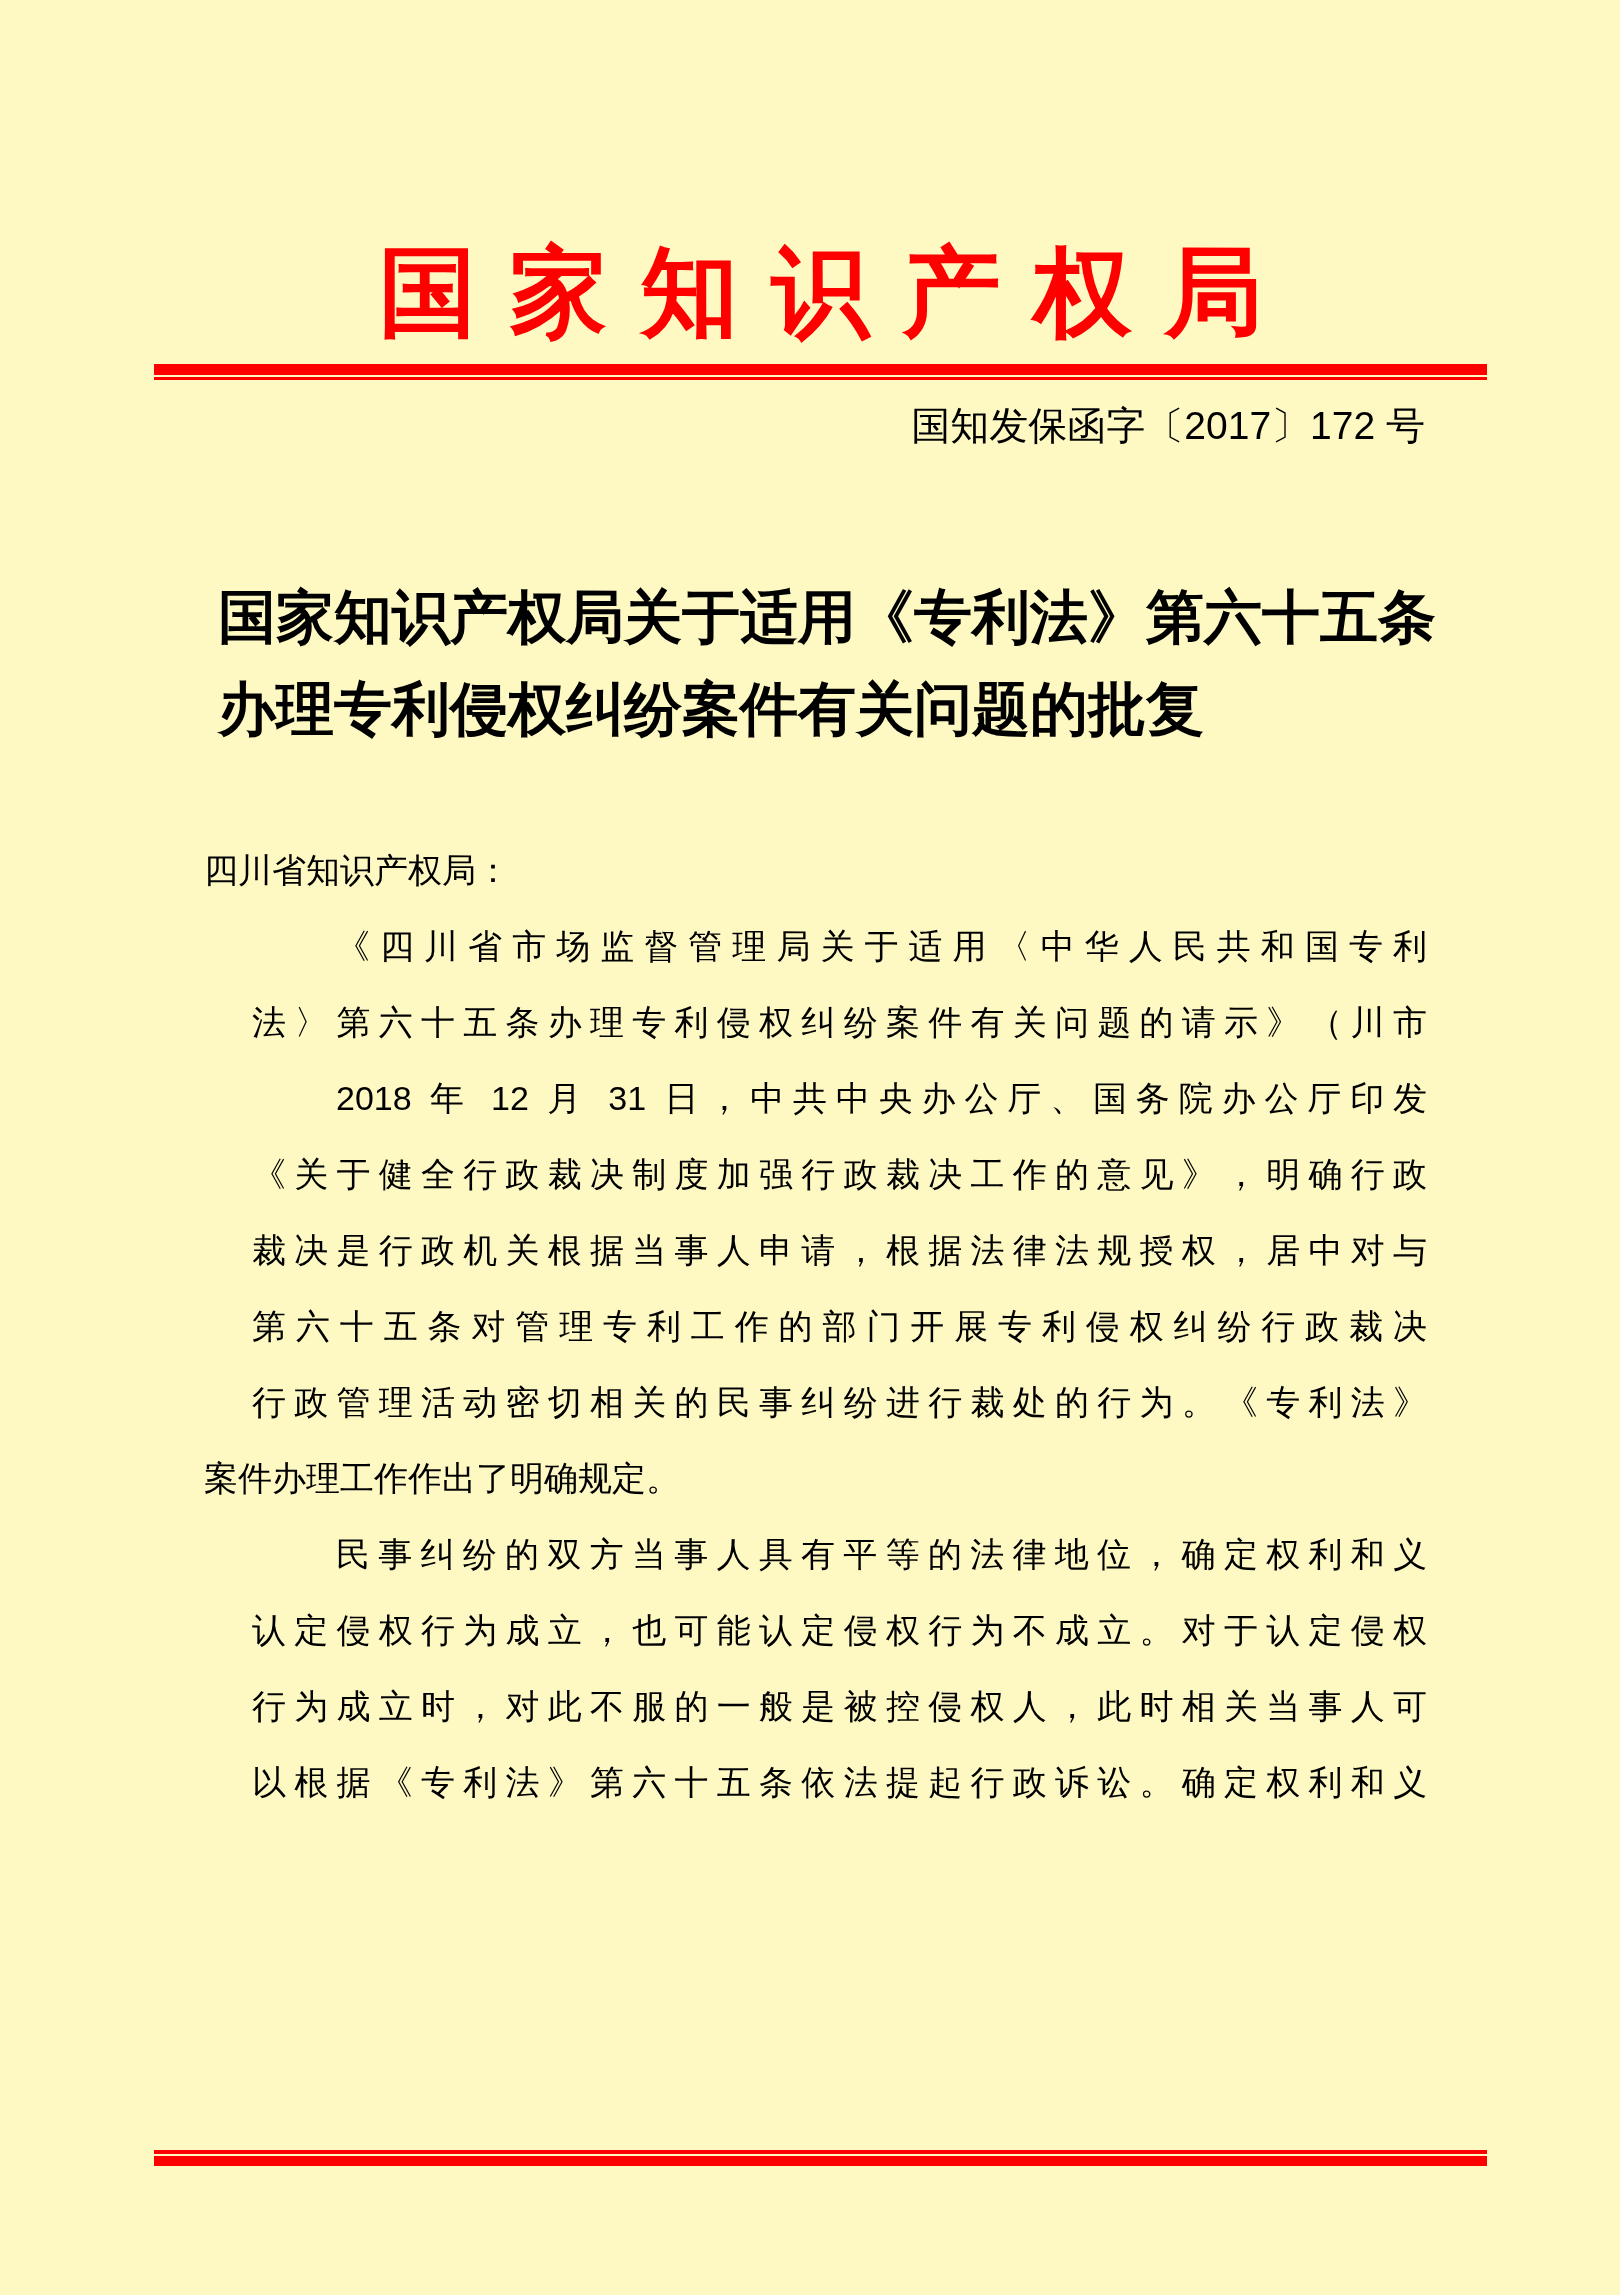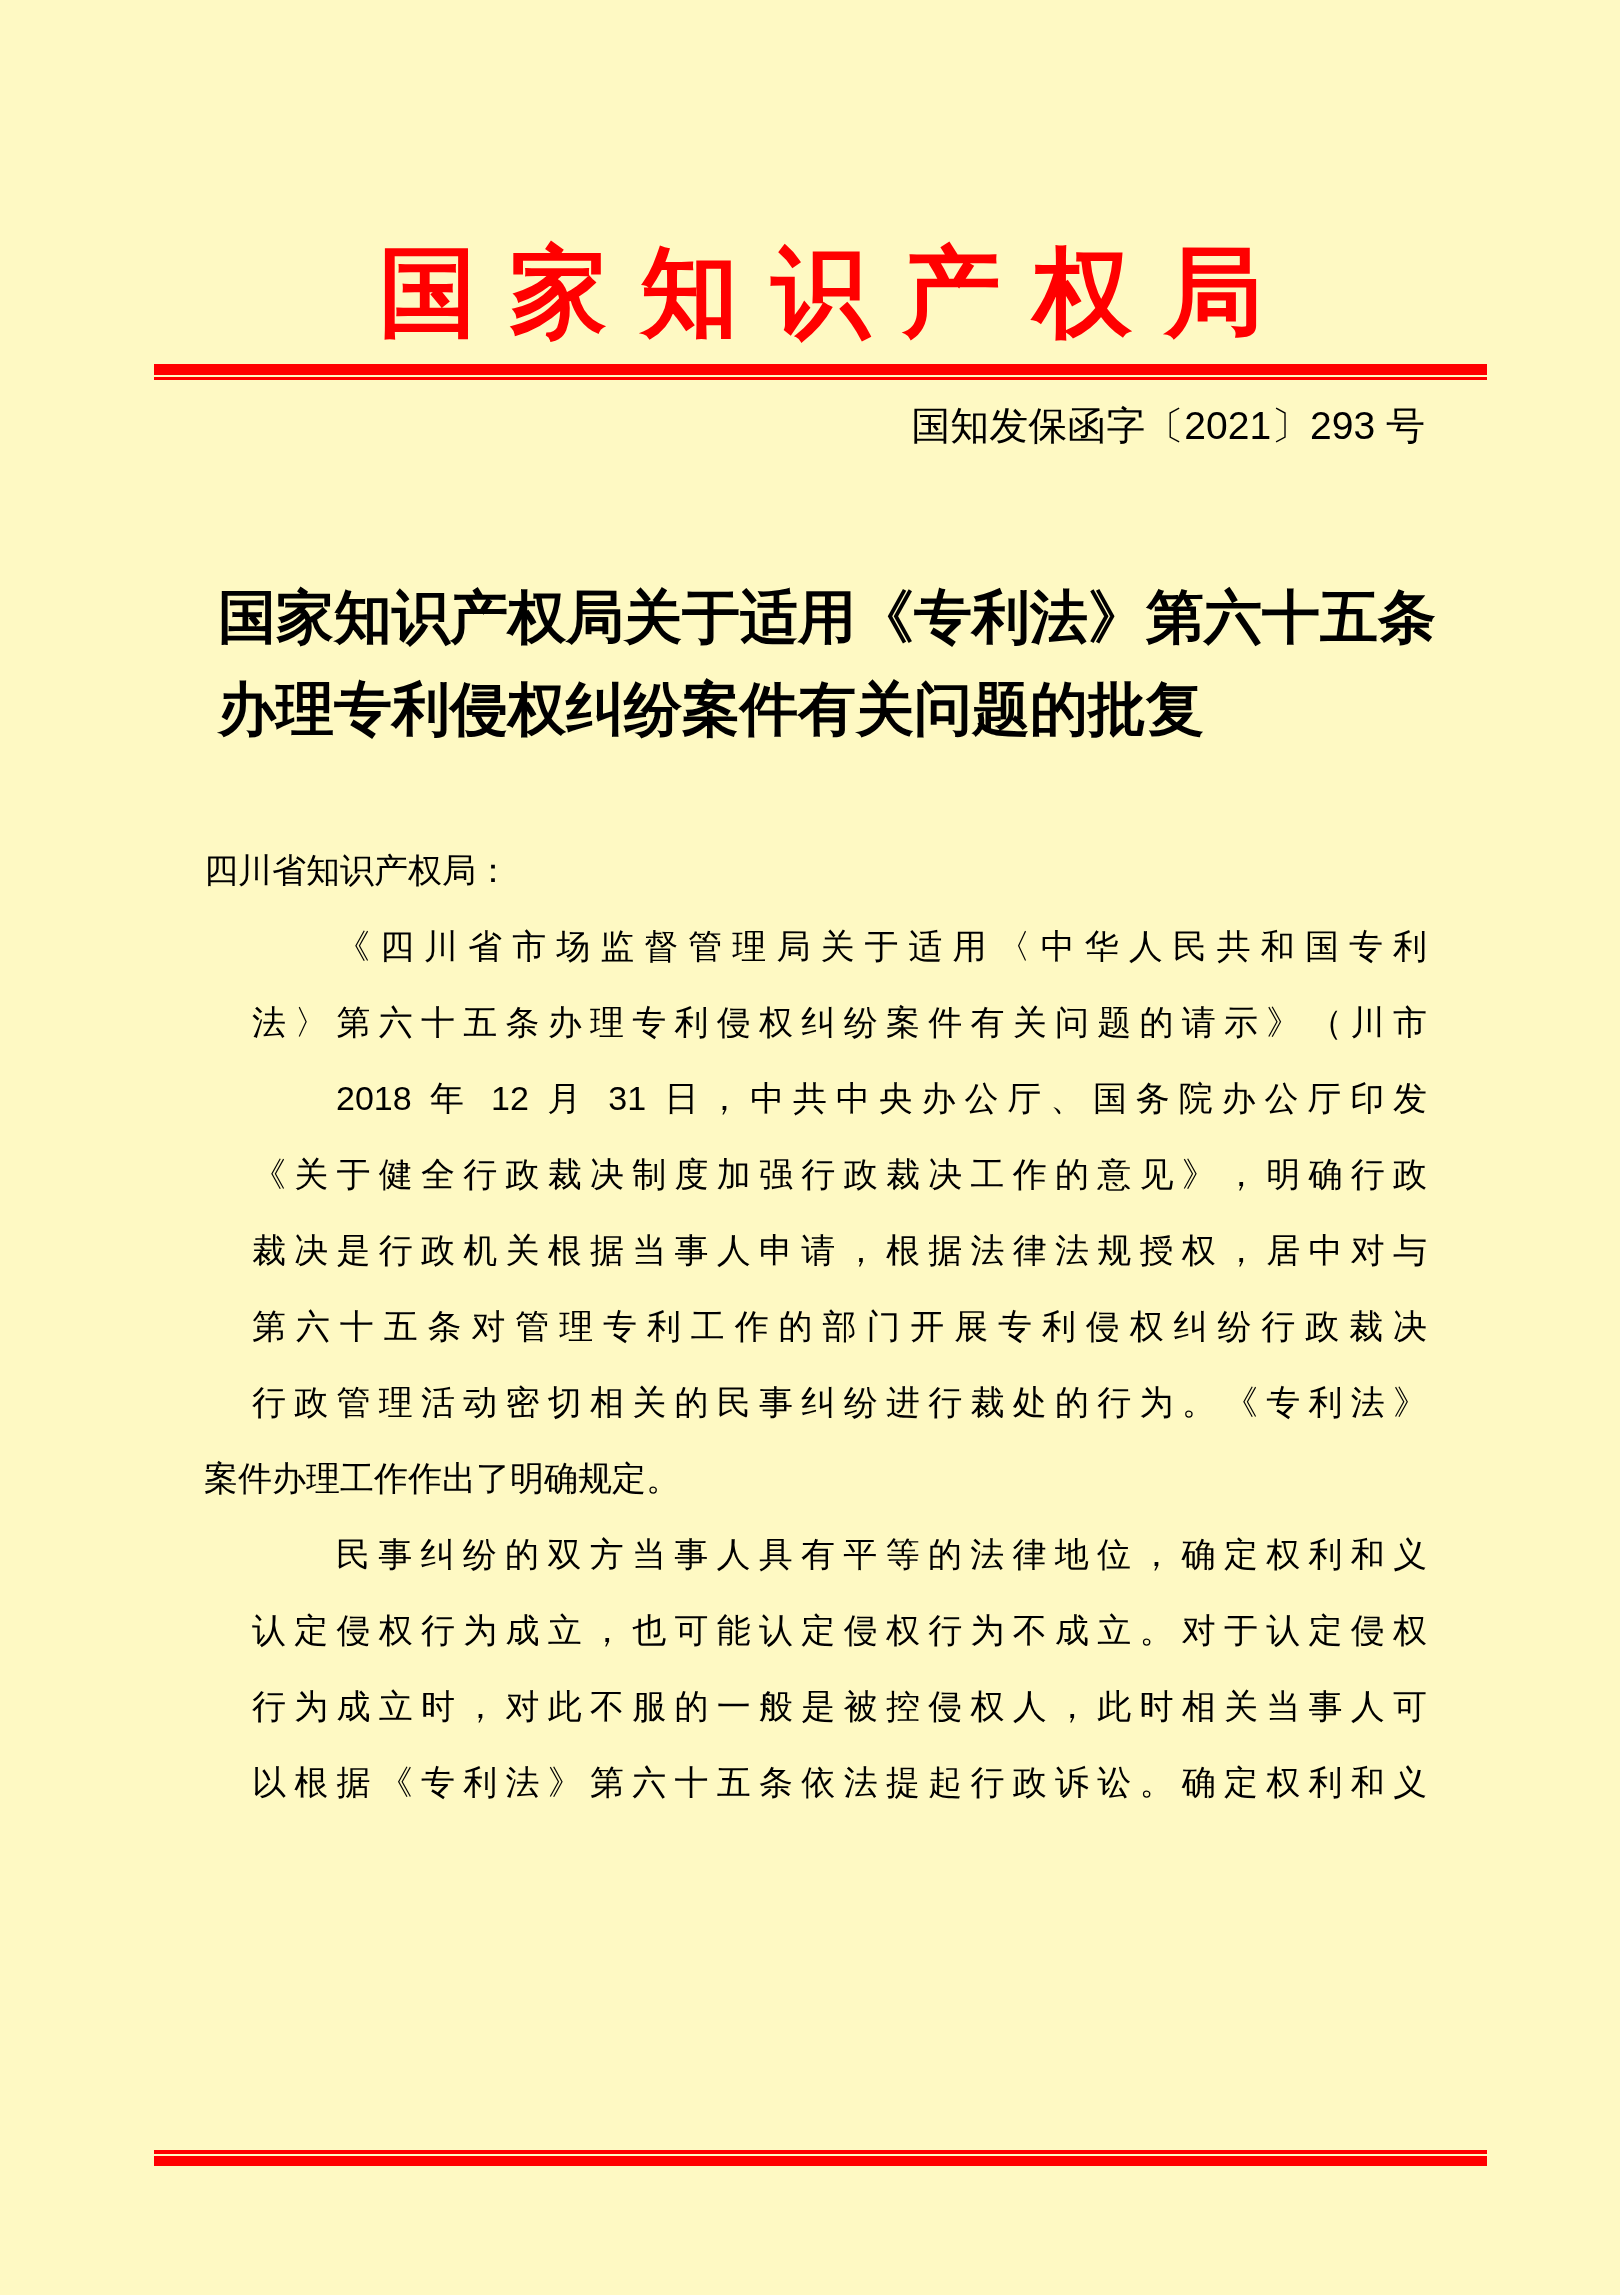--- a/index.html
+++ b/index.html
@@ -84,21 +84,21 @@
 </head>
 <body>
 
 <div class="page">
 
   <div class="agency-name">国家知识产权局</div>
 
   <div class="rule rule-top-thick"></div>
   <div class="rule rule-top-thin"></div>
 
-  <div class="doc-number">国知发保函字〔2021〕293 号</div>
+  <div class="doc-number">国知发保函字〔2017〕172 号</div>
 
   <div class="title-block">
     <div class="title-line">国家知识产权局关于适用《专利法》第六十五条</div>
     <div class="title-line">办理专利侵权纠纷案件有关问题的批复</div>
   </div>
 
   <div class="body-block">
     <div class="line">四川省知识产权局：</div>
     <div class="line jt ind">《四川省市场监督管理局关于适用〈中华人民共和国专利</div>
     <div class="line jt">法〉第六十五条办理专利侵权纠纷案件有关问题的请示》（川市</div>

